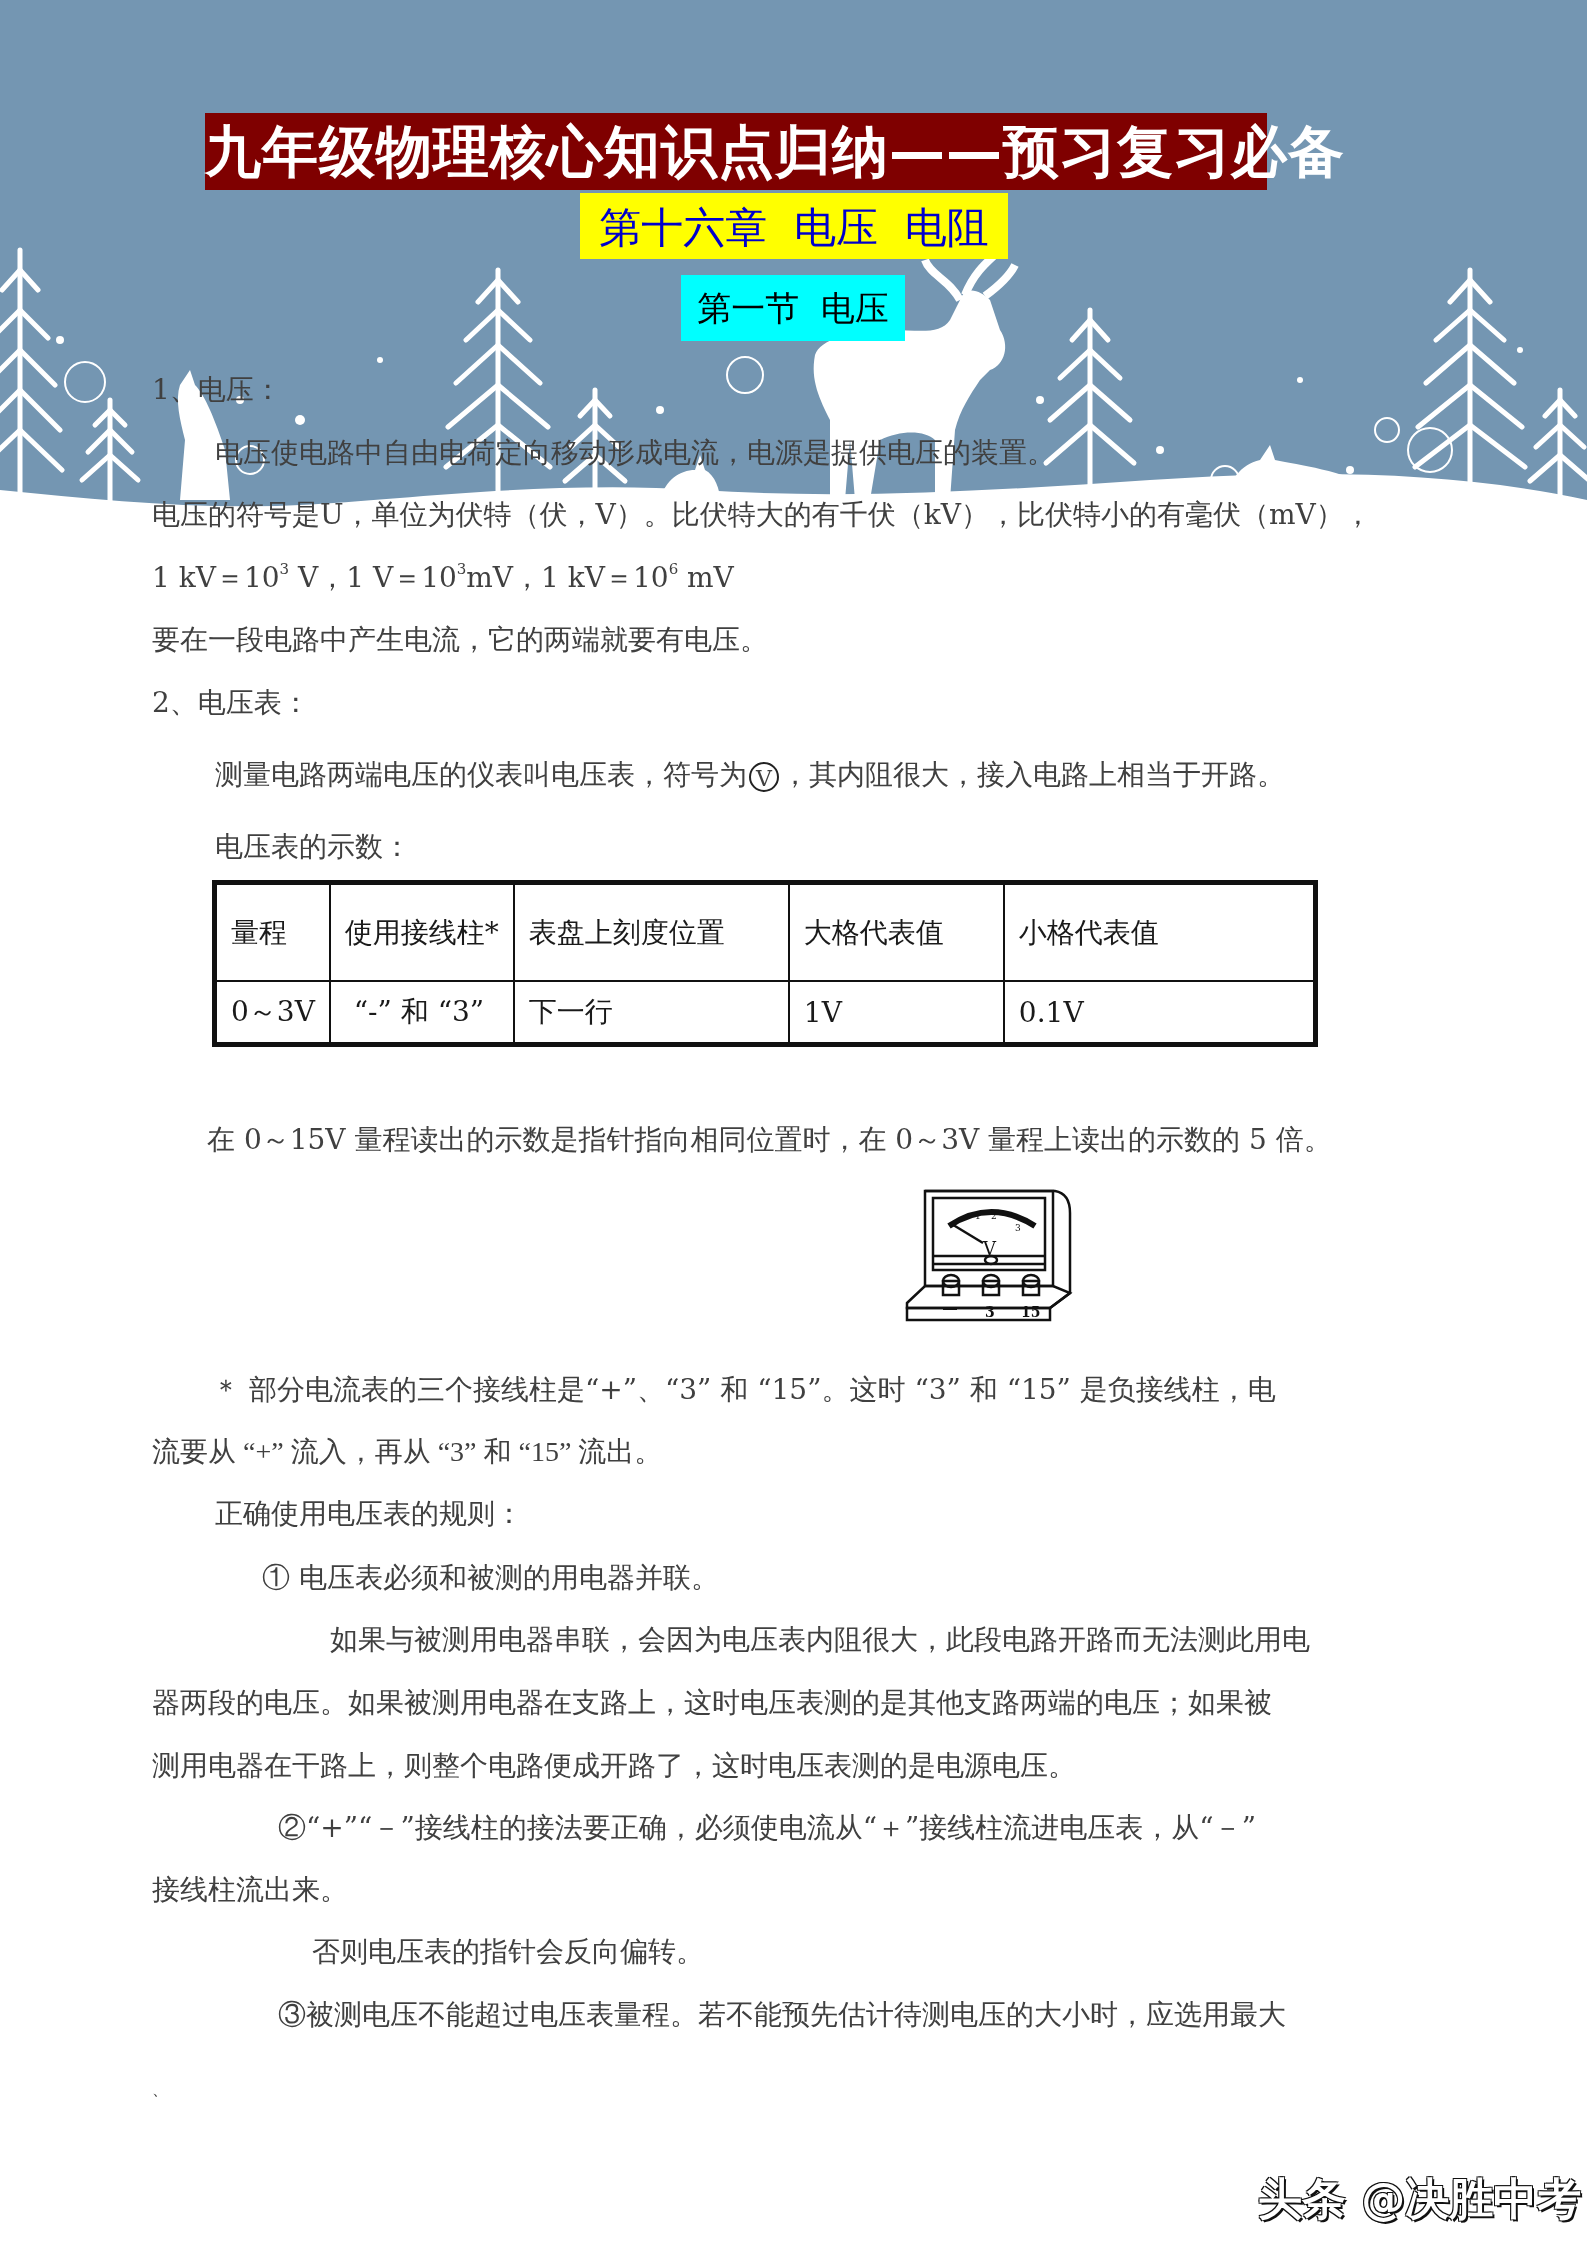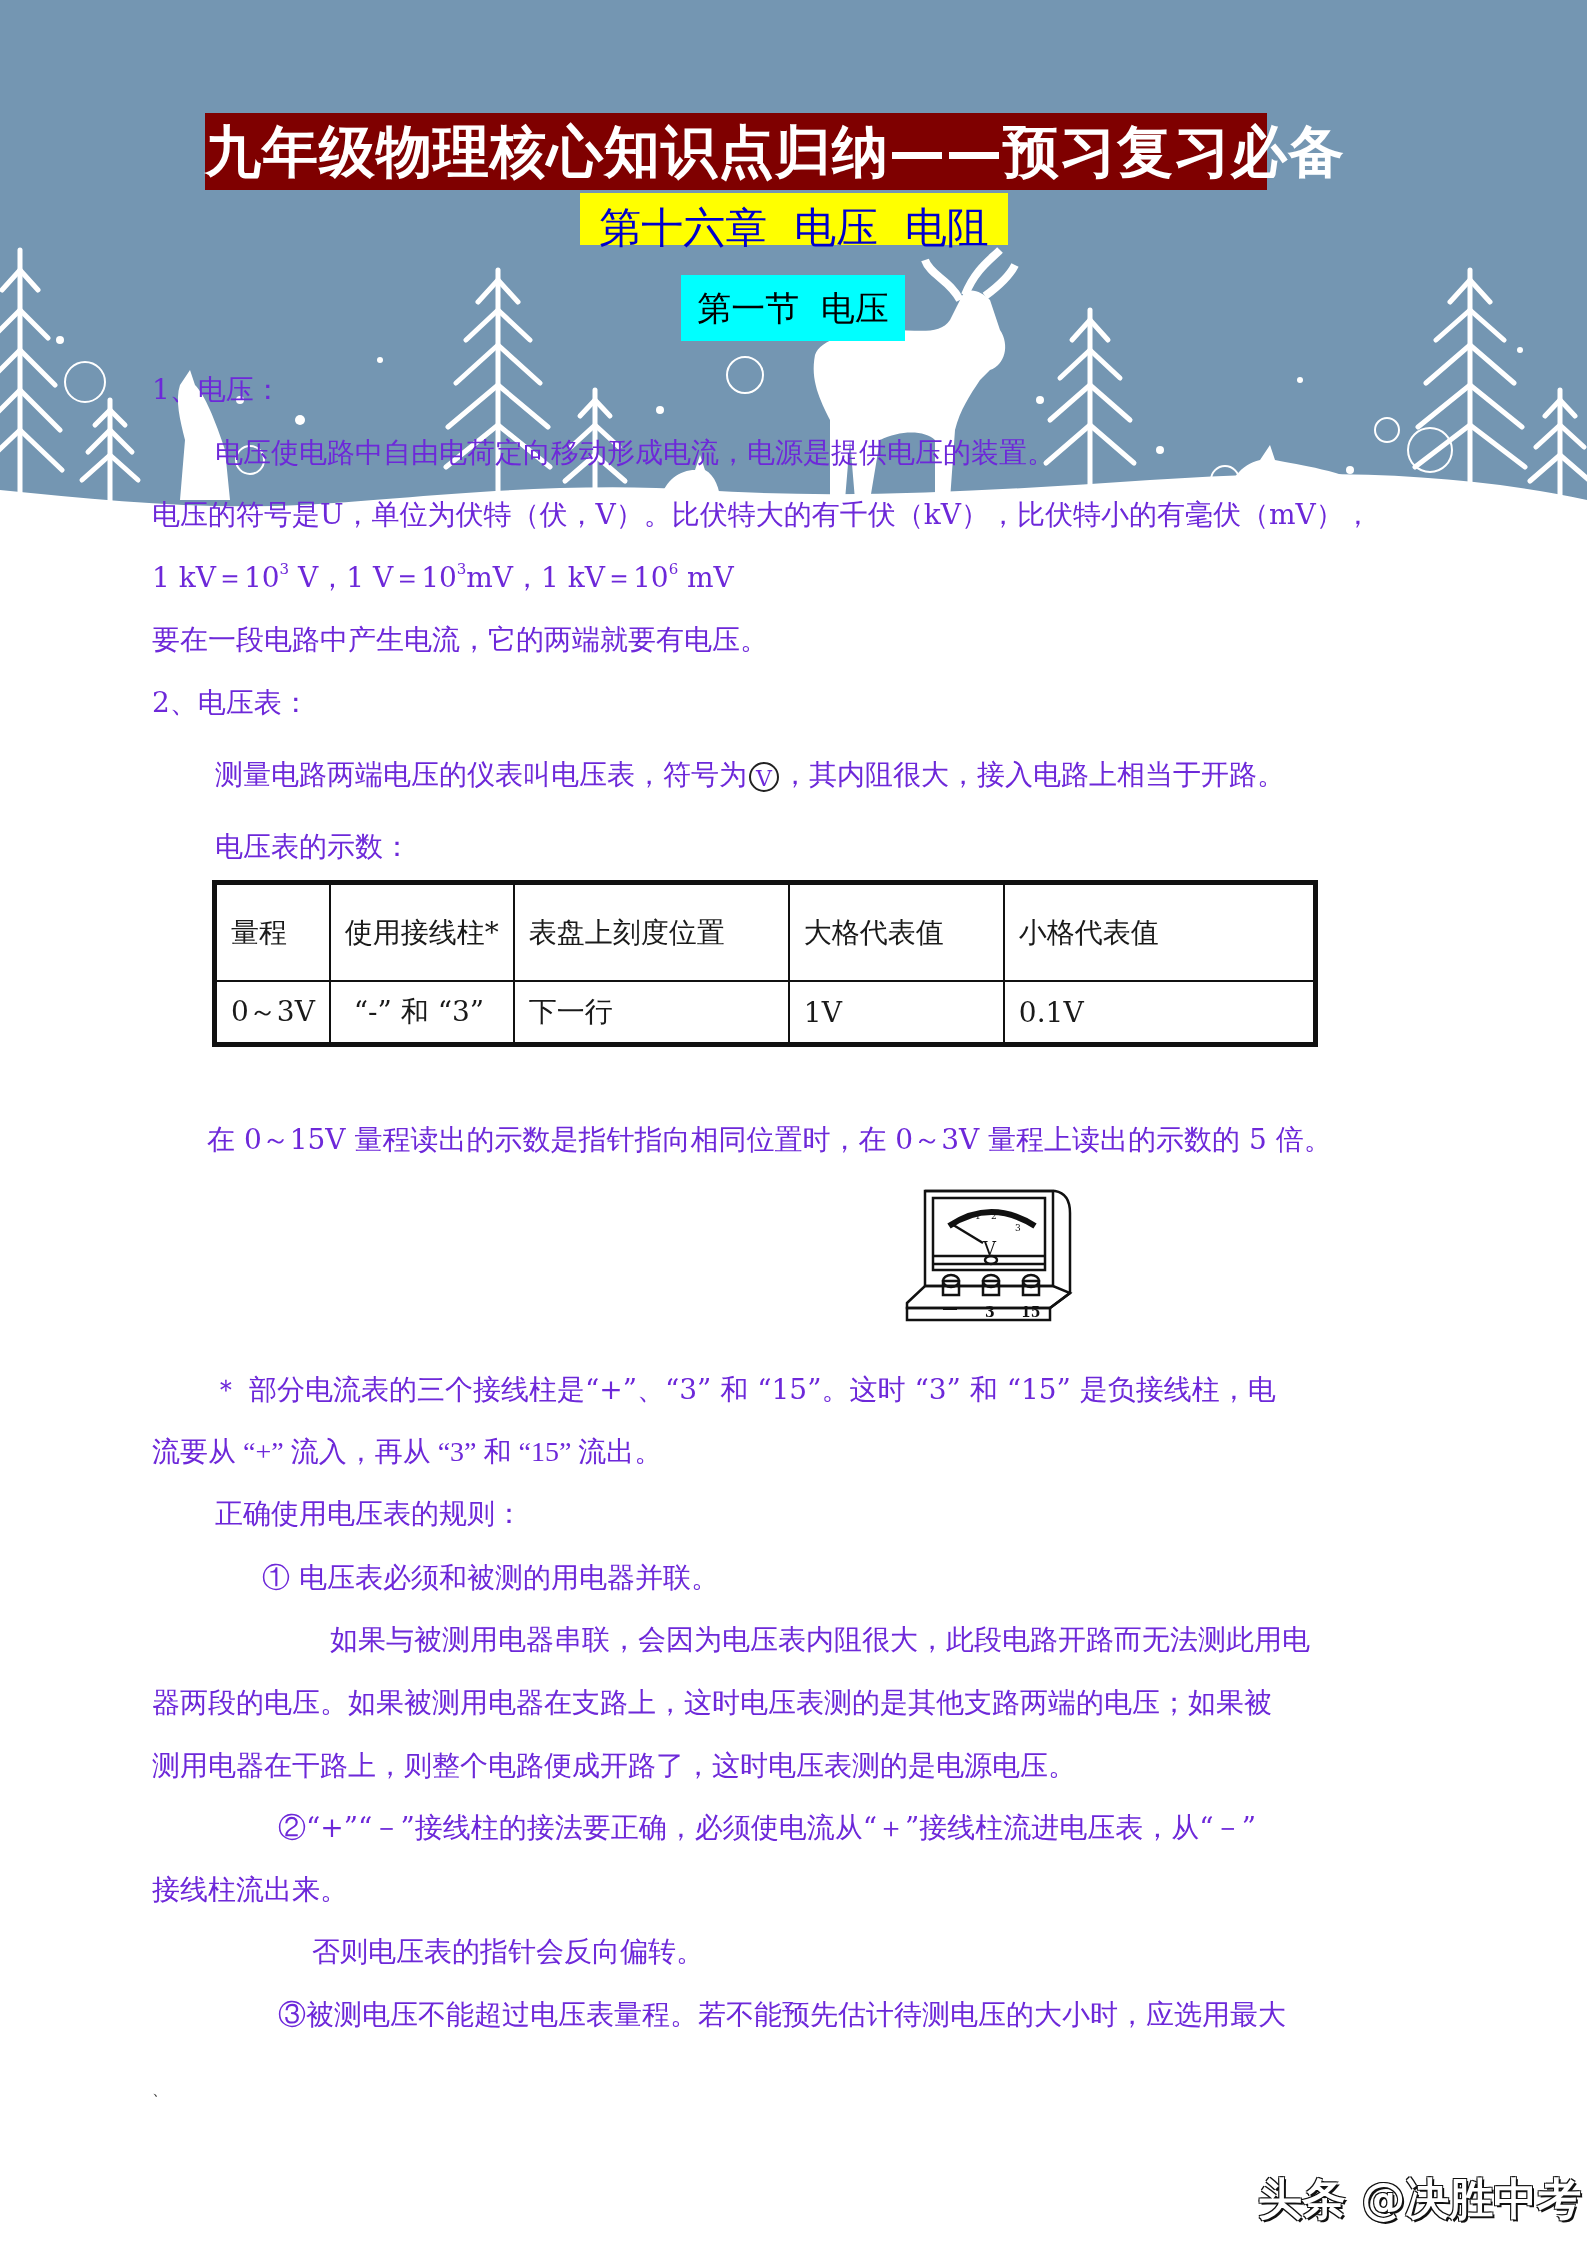--- a/index.html
+++ b/index.html
@@ -3,25 +3,25 @@
 <meta charset="utf-8">
 <style>
   html,body{margin:0;padding:0;}
   body{width:1587px;height:2245px;position:relative;background:#ffffff;overflow:hidden;
        font-family:"DejaVu Serif","Liberation Serif",serif;color:#1a1a1a;}
   .hero{position:absolute;left:0;top:0;width:1587px;height:540px;}
   .hero svg{position:absolute;left:0;top:0;}
   .title-box{position:absolute;left:205px;top:113px;width:1062px;height:77px;background:#7f0000;
        color:#fff;font-family:"DejaVu Sans","Liberation Sans",sans-serif;font-weight:bold;
        font-size:56px;line-height:77px;text-align:center;letter-spacing:1px;white-space:nowrap;}
-  .chapter-box{position:absolute;left:580px;top:193px;width:428px;height:52px;background:#ffff00;
+  .chapter-box{position:absolute;left:580px;top:193px;width:428px;height:66px;background:#ffff00;
        color:#0000cc;font-size:42px;line-height:70px;text-align:center;white-space:pre;}
   .section-box{position:absolute;left:681px;top:275px;width:224px;height:66px;background:#00ffff;
        color:#000;font-size:34px;line-height:66px;text-align:center;white-space:pre;}
-  .line{position:absolute;font-size:28px;line-height:40px;white-space:pre;color:#6d28d9;}
+  .line{position:absolute;font-size:28px;line-height:40px;white-space:pre;color:#404040;}
   .ind1{left:215px;}
   .ind0{left:152px;}
   sup{font-size:15px;vertical-align:13px;line-height:0;}
   .circ{display:inline-block;width:30px;height:30px;border:2px solid #222;border-radius:50%;
         text-align:center;line-height:30px;font-size:22px;vertical-align:middle;margin:0 2px;box-sizing:border-box;}
   table.meter{position:absolute;left:212px;top:880px;width:1106px;border-collapse:collapse;
         border:5px solid #111;font-size:28px;}
   table.meter td, table.meter th{border:2px solid #111;text-align:left;font-weight:normal;
         padding:0 14px;white-space:pre;}
   table.meter tr.hd th{height:95px;}

